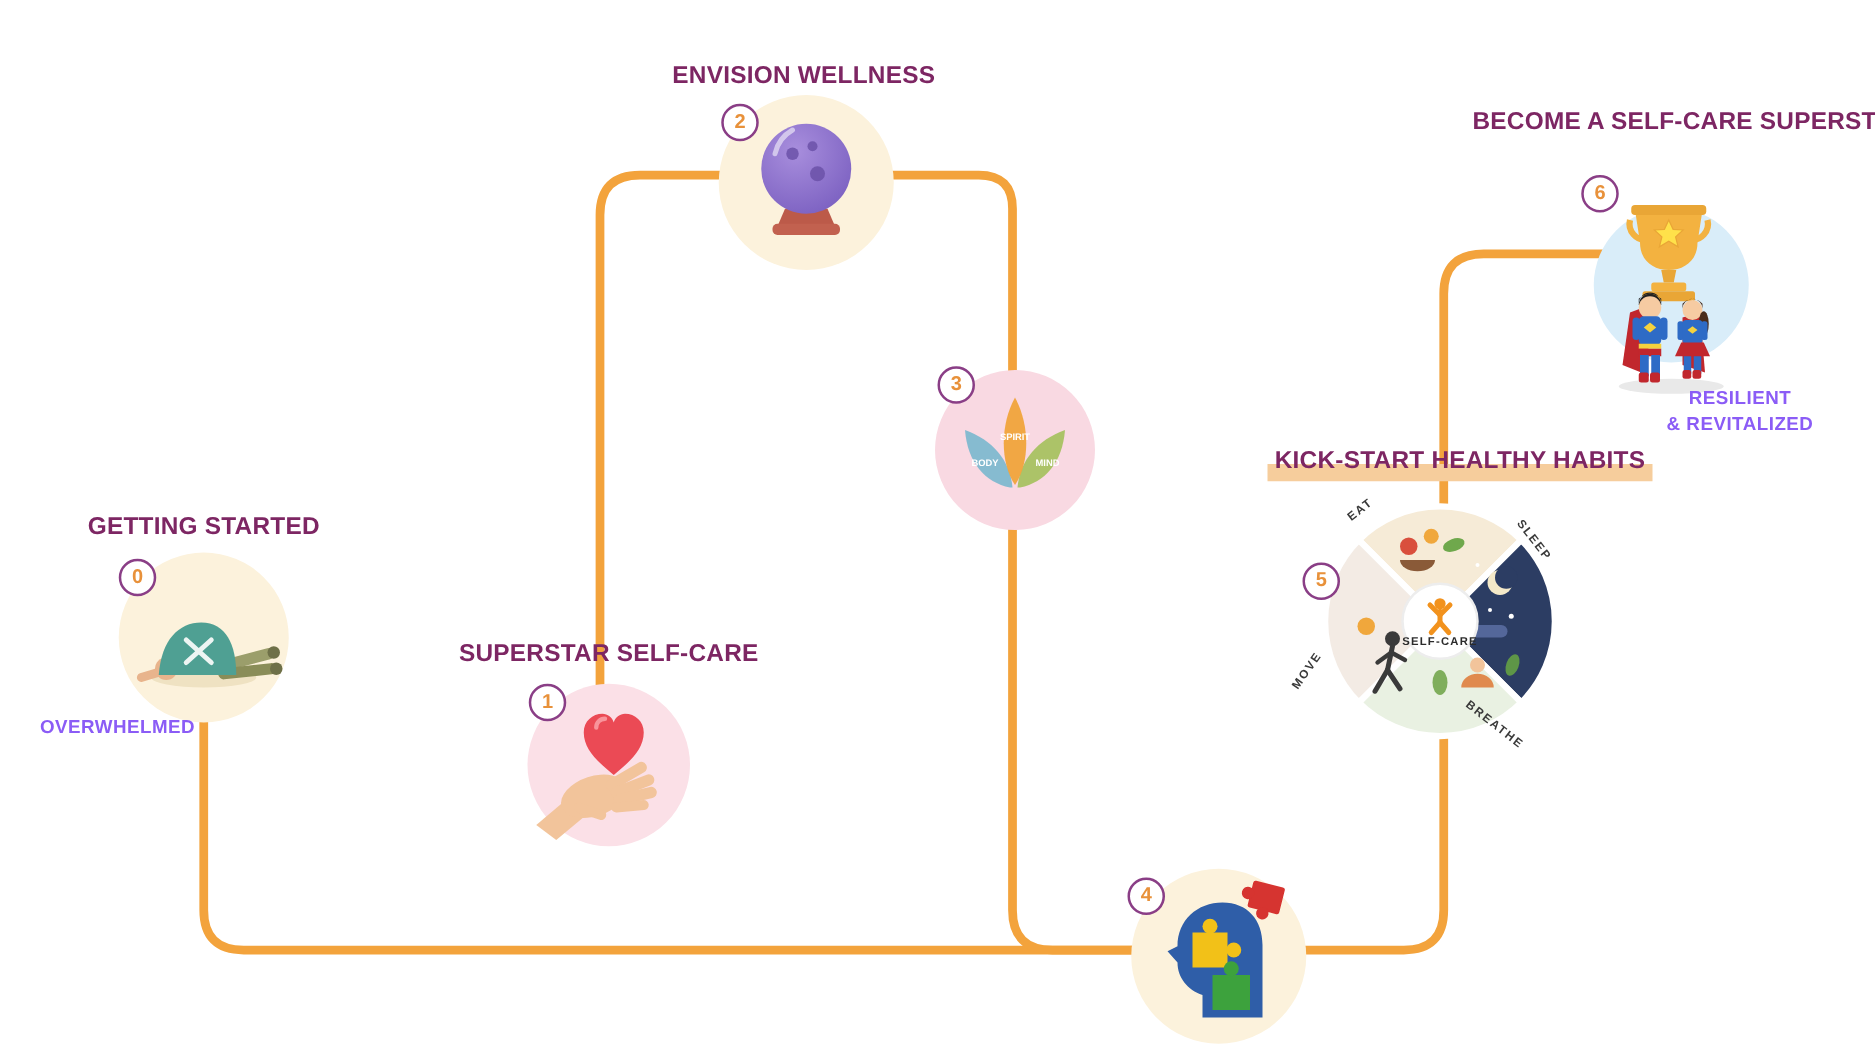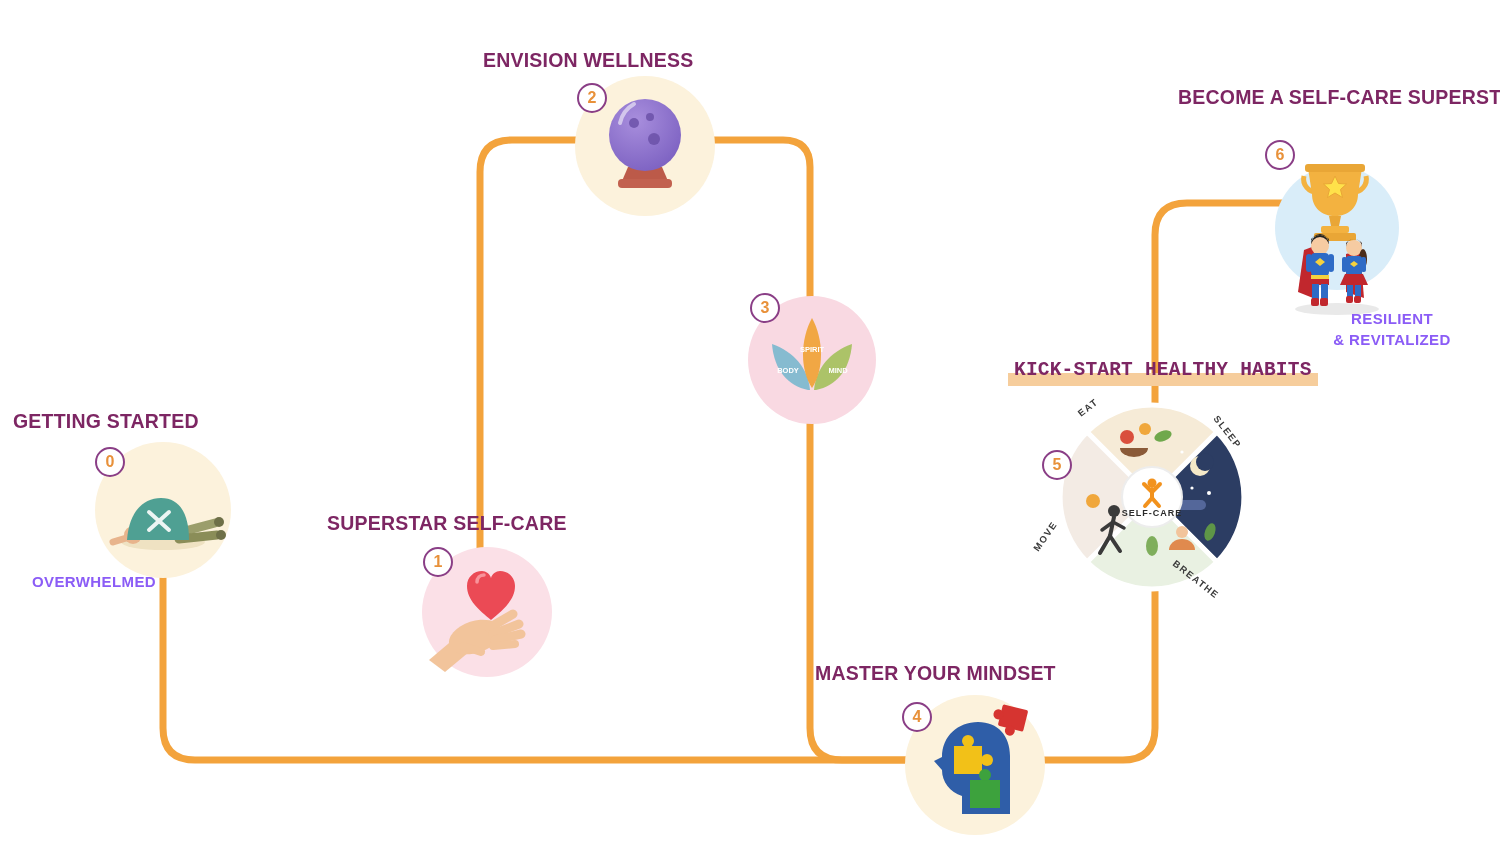--- a/index.html
+++ b/index.html
@@ -2,27 +2,26 @@
 <html><head>
 <meta charset="utf-8">
 <style>
   html,body{margin:0;padding:0;background:#fff;}
   .canvas{
     position:relative;width:1500px;height:844px;background:#ffffff;overflow:hidden;
     font-family:"Liberation Sans",sans-serif;
   }
   .layer{position:absolute;left:0;top:0;}
   .stage-title{
-    position:absolute;text-align:left;font-weight:bold;font-size:19.5px;
+    position:absolute;text-align:center;font-weight:bold;font-size:19.5px;
     color:#7D2663;letter-spacing:0.2px;z-index:5;white-space:nowrap;
   }
   .hl{
     display:inline-block;padding:0 6px 5px;
     background:linear-gradient(to bottom, transparent 52%, #F6CD9C 52%);
-    font-family:Liberation Mono, monospace;
   }
   .badge{
     position:absolute;width:30px;height:30px;border-radius:50%;
     border:2px solid #8A3E86;background:#fff;box-sizing:border-box;
     display:flex;align-items:center;justify-content:center;
     font-size:16px;font-weight:bold;color:#E8913A;z-index:6;
   }
   .caption{
     position:absolute;text-align:center;font-weight:bold;font-size:15px;
     color:#8b5cf6;letter-spacing:0.4px;z-index:5;line-height:21px;
@@ -105,21 +104,20 @@
   <svg class="icon-svg" style="left:742px;top:290px" width="140" height="140" viewBox="0 0 140 140">
     <circle cx="70" cy="70" r="64" fill="#F9D9E2"></circle>
     <path d="M66 100 C46 96 32 80 30 54 C52 62 66 78 68 100 Z" fill="#79B7CE" opacity="0.9"></path>
     <path d="M74 100 C94 96 108 80 110 54 C88 62 74 78 72 100 Z" fill="#A3C05B" opacity="0.9"></path>
     <path d="M70 98 C58 80 58 50 70 28 C82 50 82 80 70 98 Z" fill="#F0A43B" opacity="0.95"></path>
     <text x="46" y="83" font-size="7.5" font-weight="bold" fill="#FFFFFF" text-anchor="middle">BODY</text>
     <text x="70" y="62" font-size="7.5" font-weight="bold" fill="#FFFFFF" text-anchor="middle">SPIRIT</text>
     <text x="96" y="83" font-size="7.5" font-weight="bold" fill="#FFFFFF" text-anchor="middle">MIND</text>
   </svg>
 
-  <div class="stage-title" style="left:815px;top:662px;width:320px">MASTER YOUR MINDSET</div>
   <div class="badge" style="left:902px;top:702px">
     <span>4</span>
   </div>
   <svg class="icon-svg" style="left:900px;top:690px" width="150" height="150" viewBox="0 0 150 150">
     <circle cx="75" cy="75" r="70" fill="#FCF2DC"></circle>
     <path d="M62 124 L62 106 C50 102 42 92 42 80 L34 71 L42 67 C42 46 58 32 78 32 C98 32 110 46 110 66 L110 124 Z" fill="#2F5EA8"></path>
     <rect x="54" y="56" width="28" height="28" fill="#F2C118"></rect>
     <circle cx="87" cy="70" r="6" fill="#F2C118"></circle>
     <circle cx="68" cy="51" r="6" fill="#F2C118"></circle>
     <rect x="70" y="90" width="30" height="28" fill="#3DA23D"></rect>

